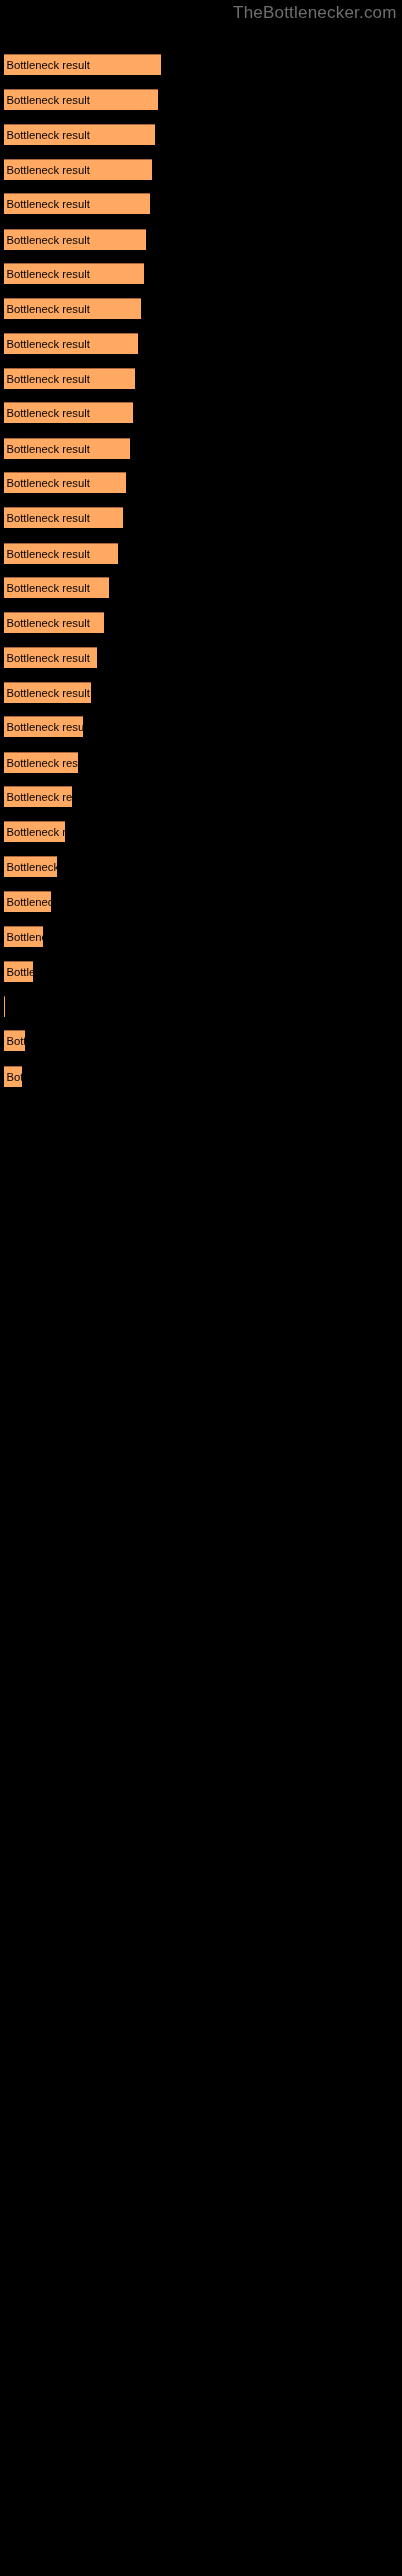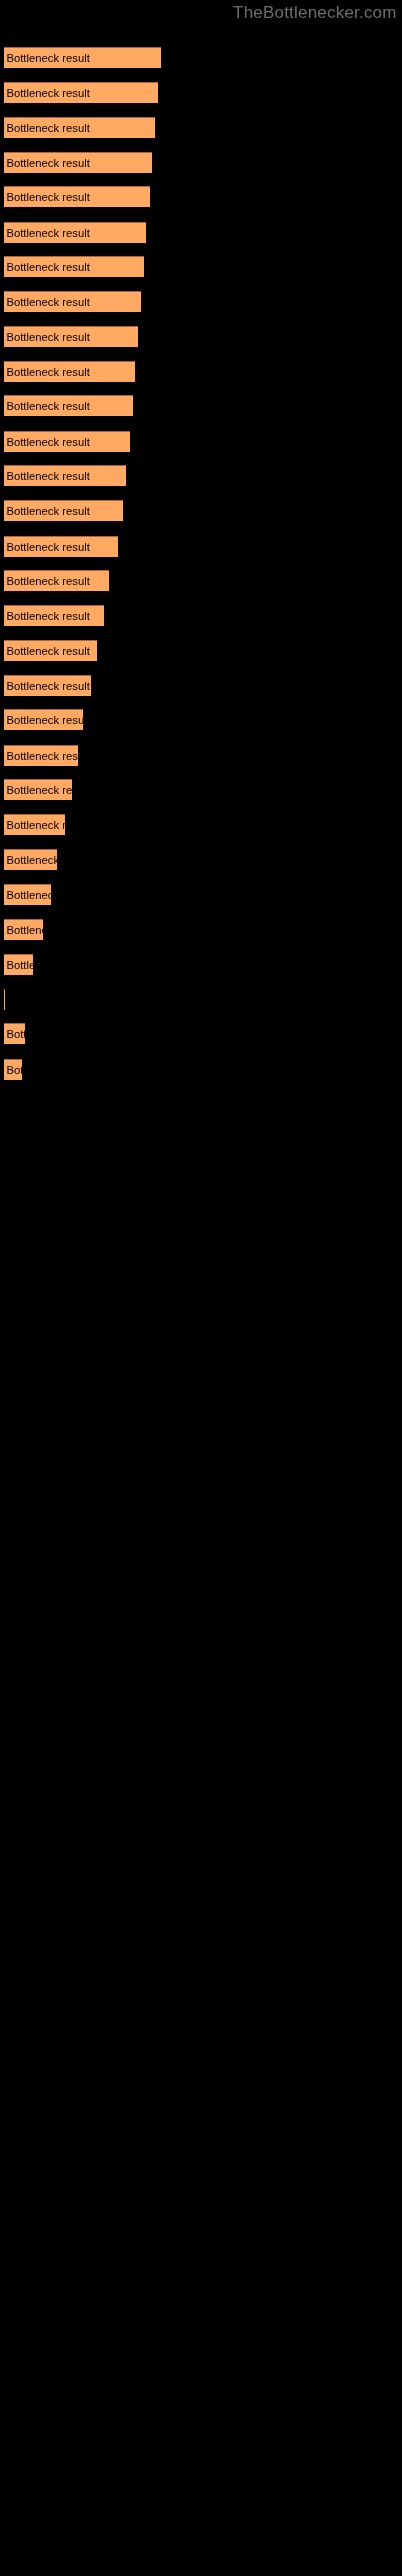--- a/index.html
+++ b/index.html
@@ -37,21 +37,21 @@
     color: #6e6e6e;
     letter-spacing: 0.2px;
     white-space: nowrap;
     text-align: right;
   }
 
   
   #plot-area {
     position: absolute;
     left: 0;
-    top: 1px;
+    top: 8px;
     width: 403px;
     height: 2358px;
     border-radius: 10px;
   }
 
   .bar-row {
     position: absolute;
     left: 0;
     width: 403px;
     height: 22px;

